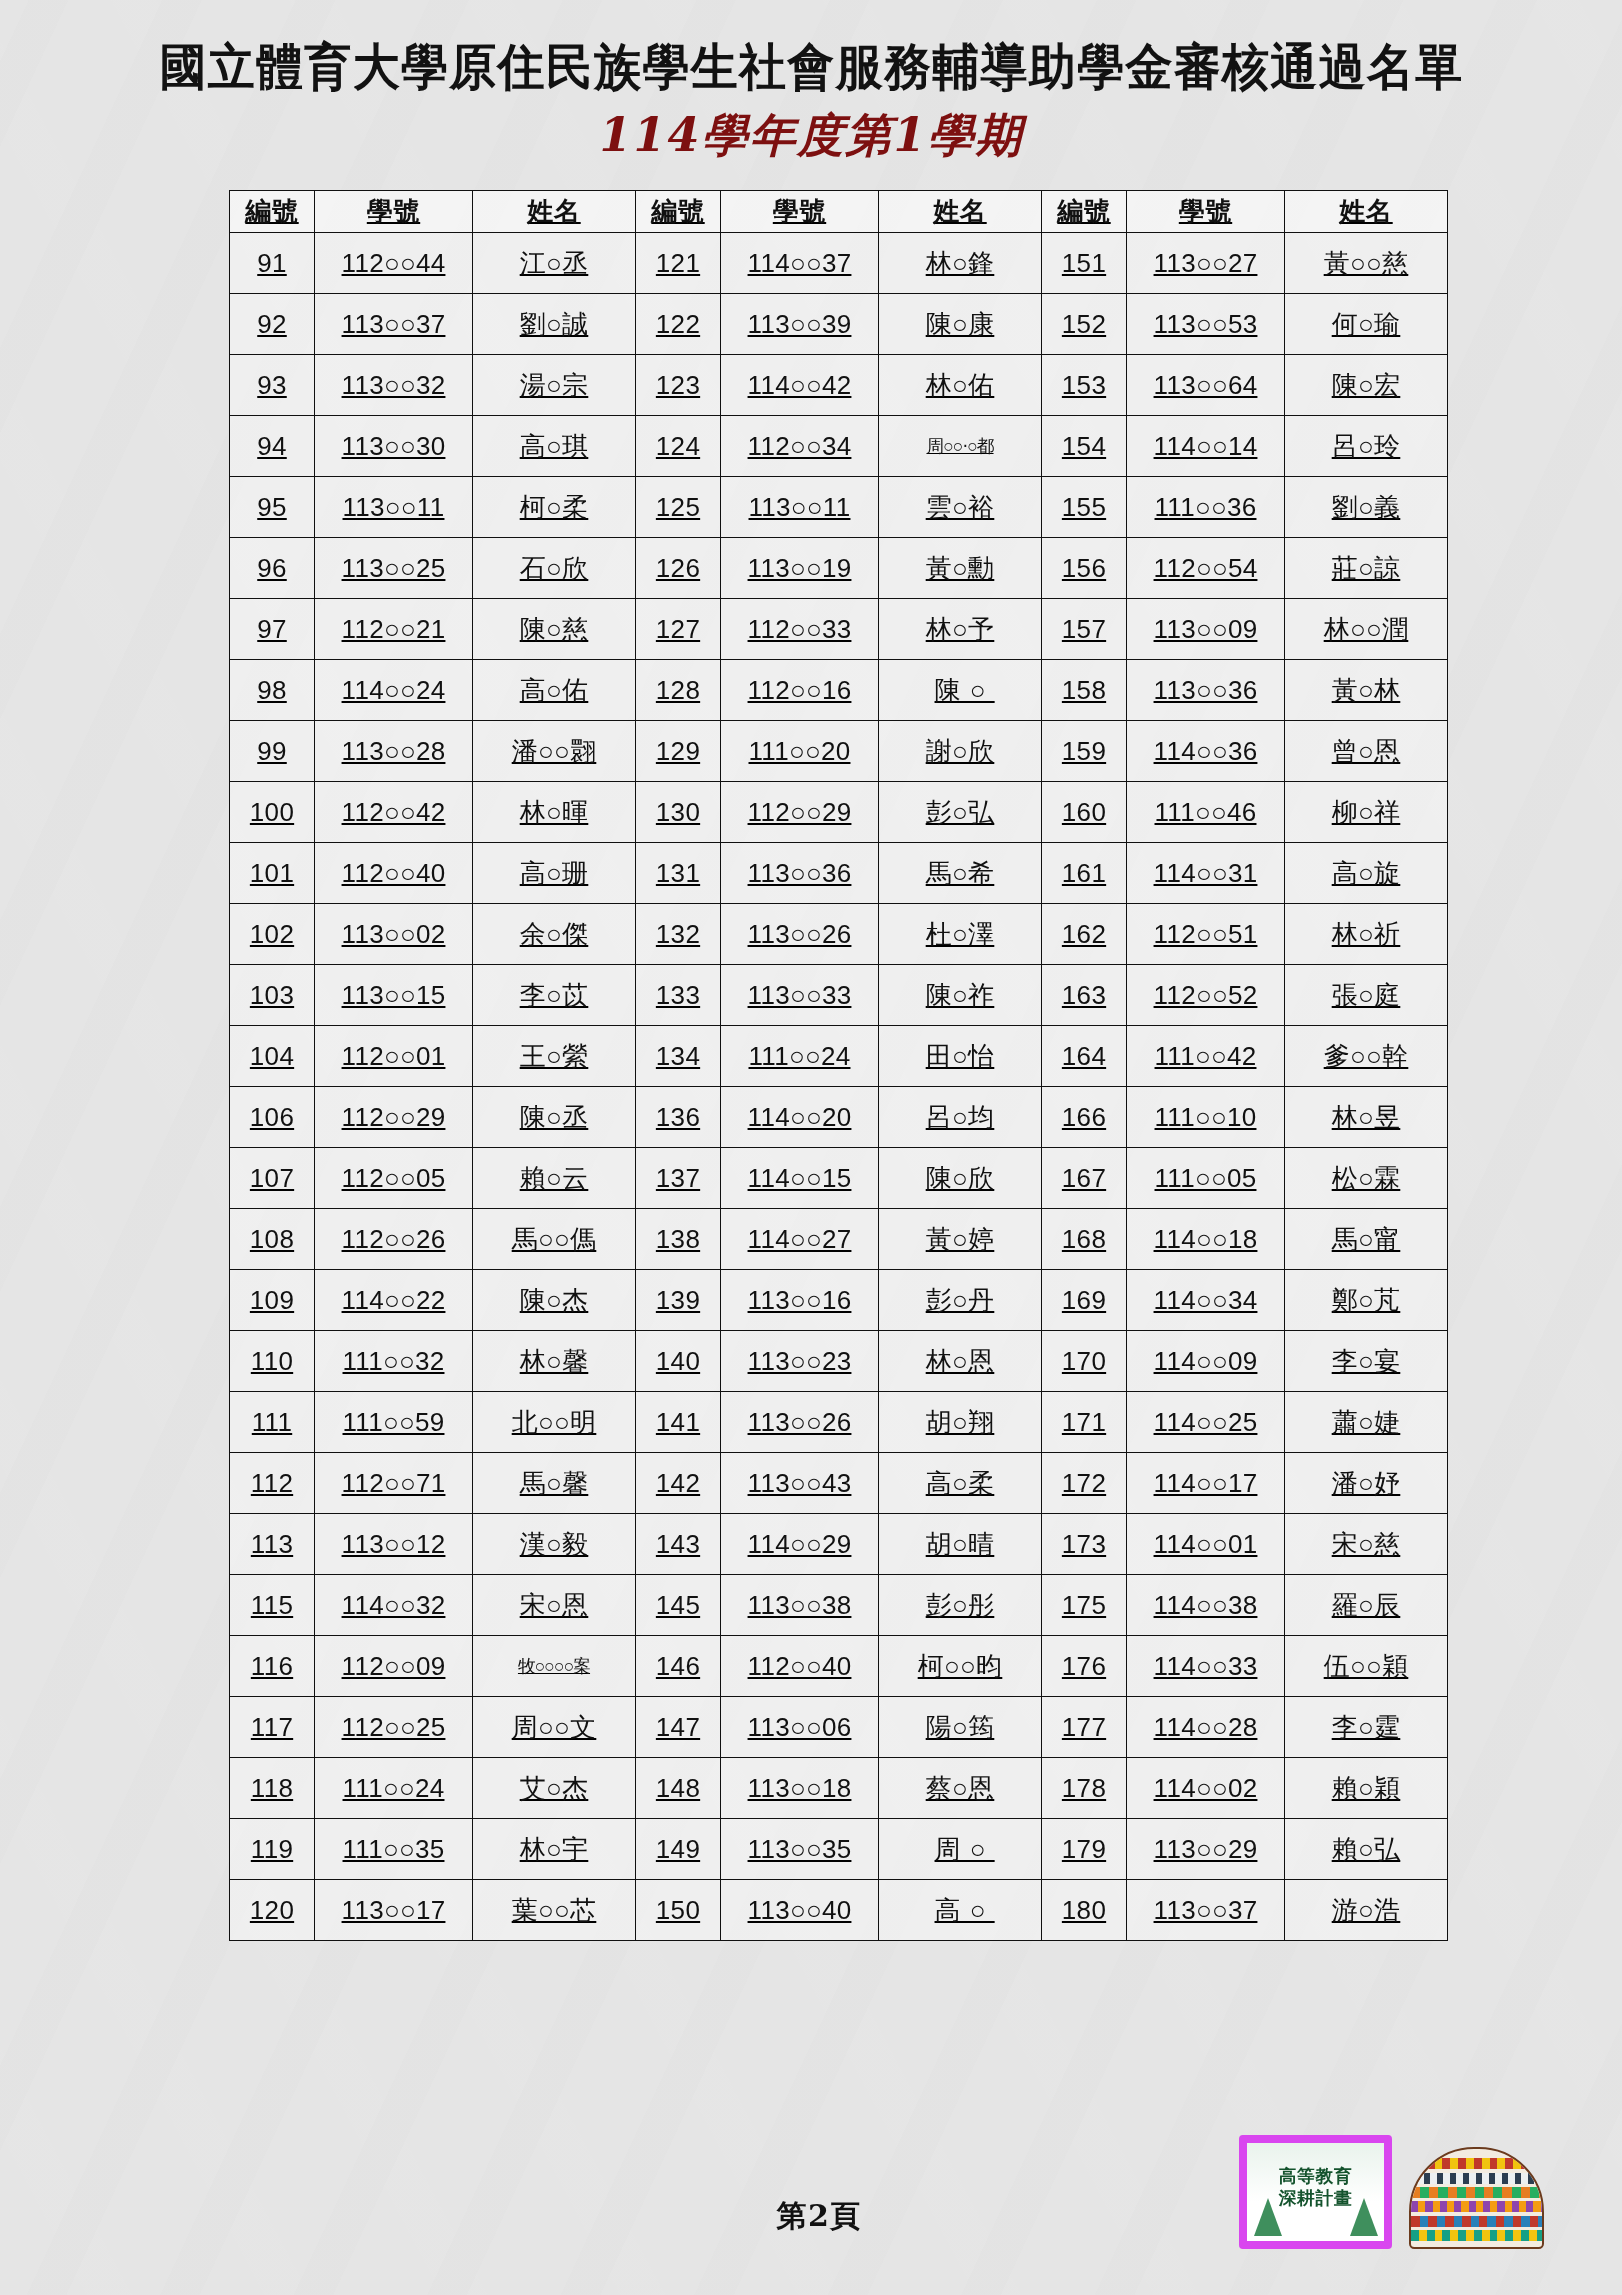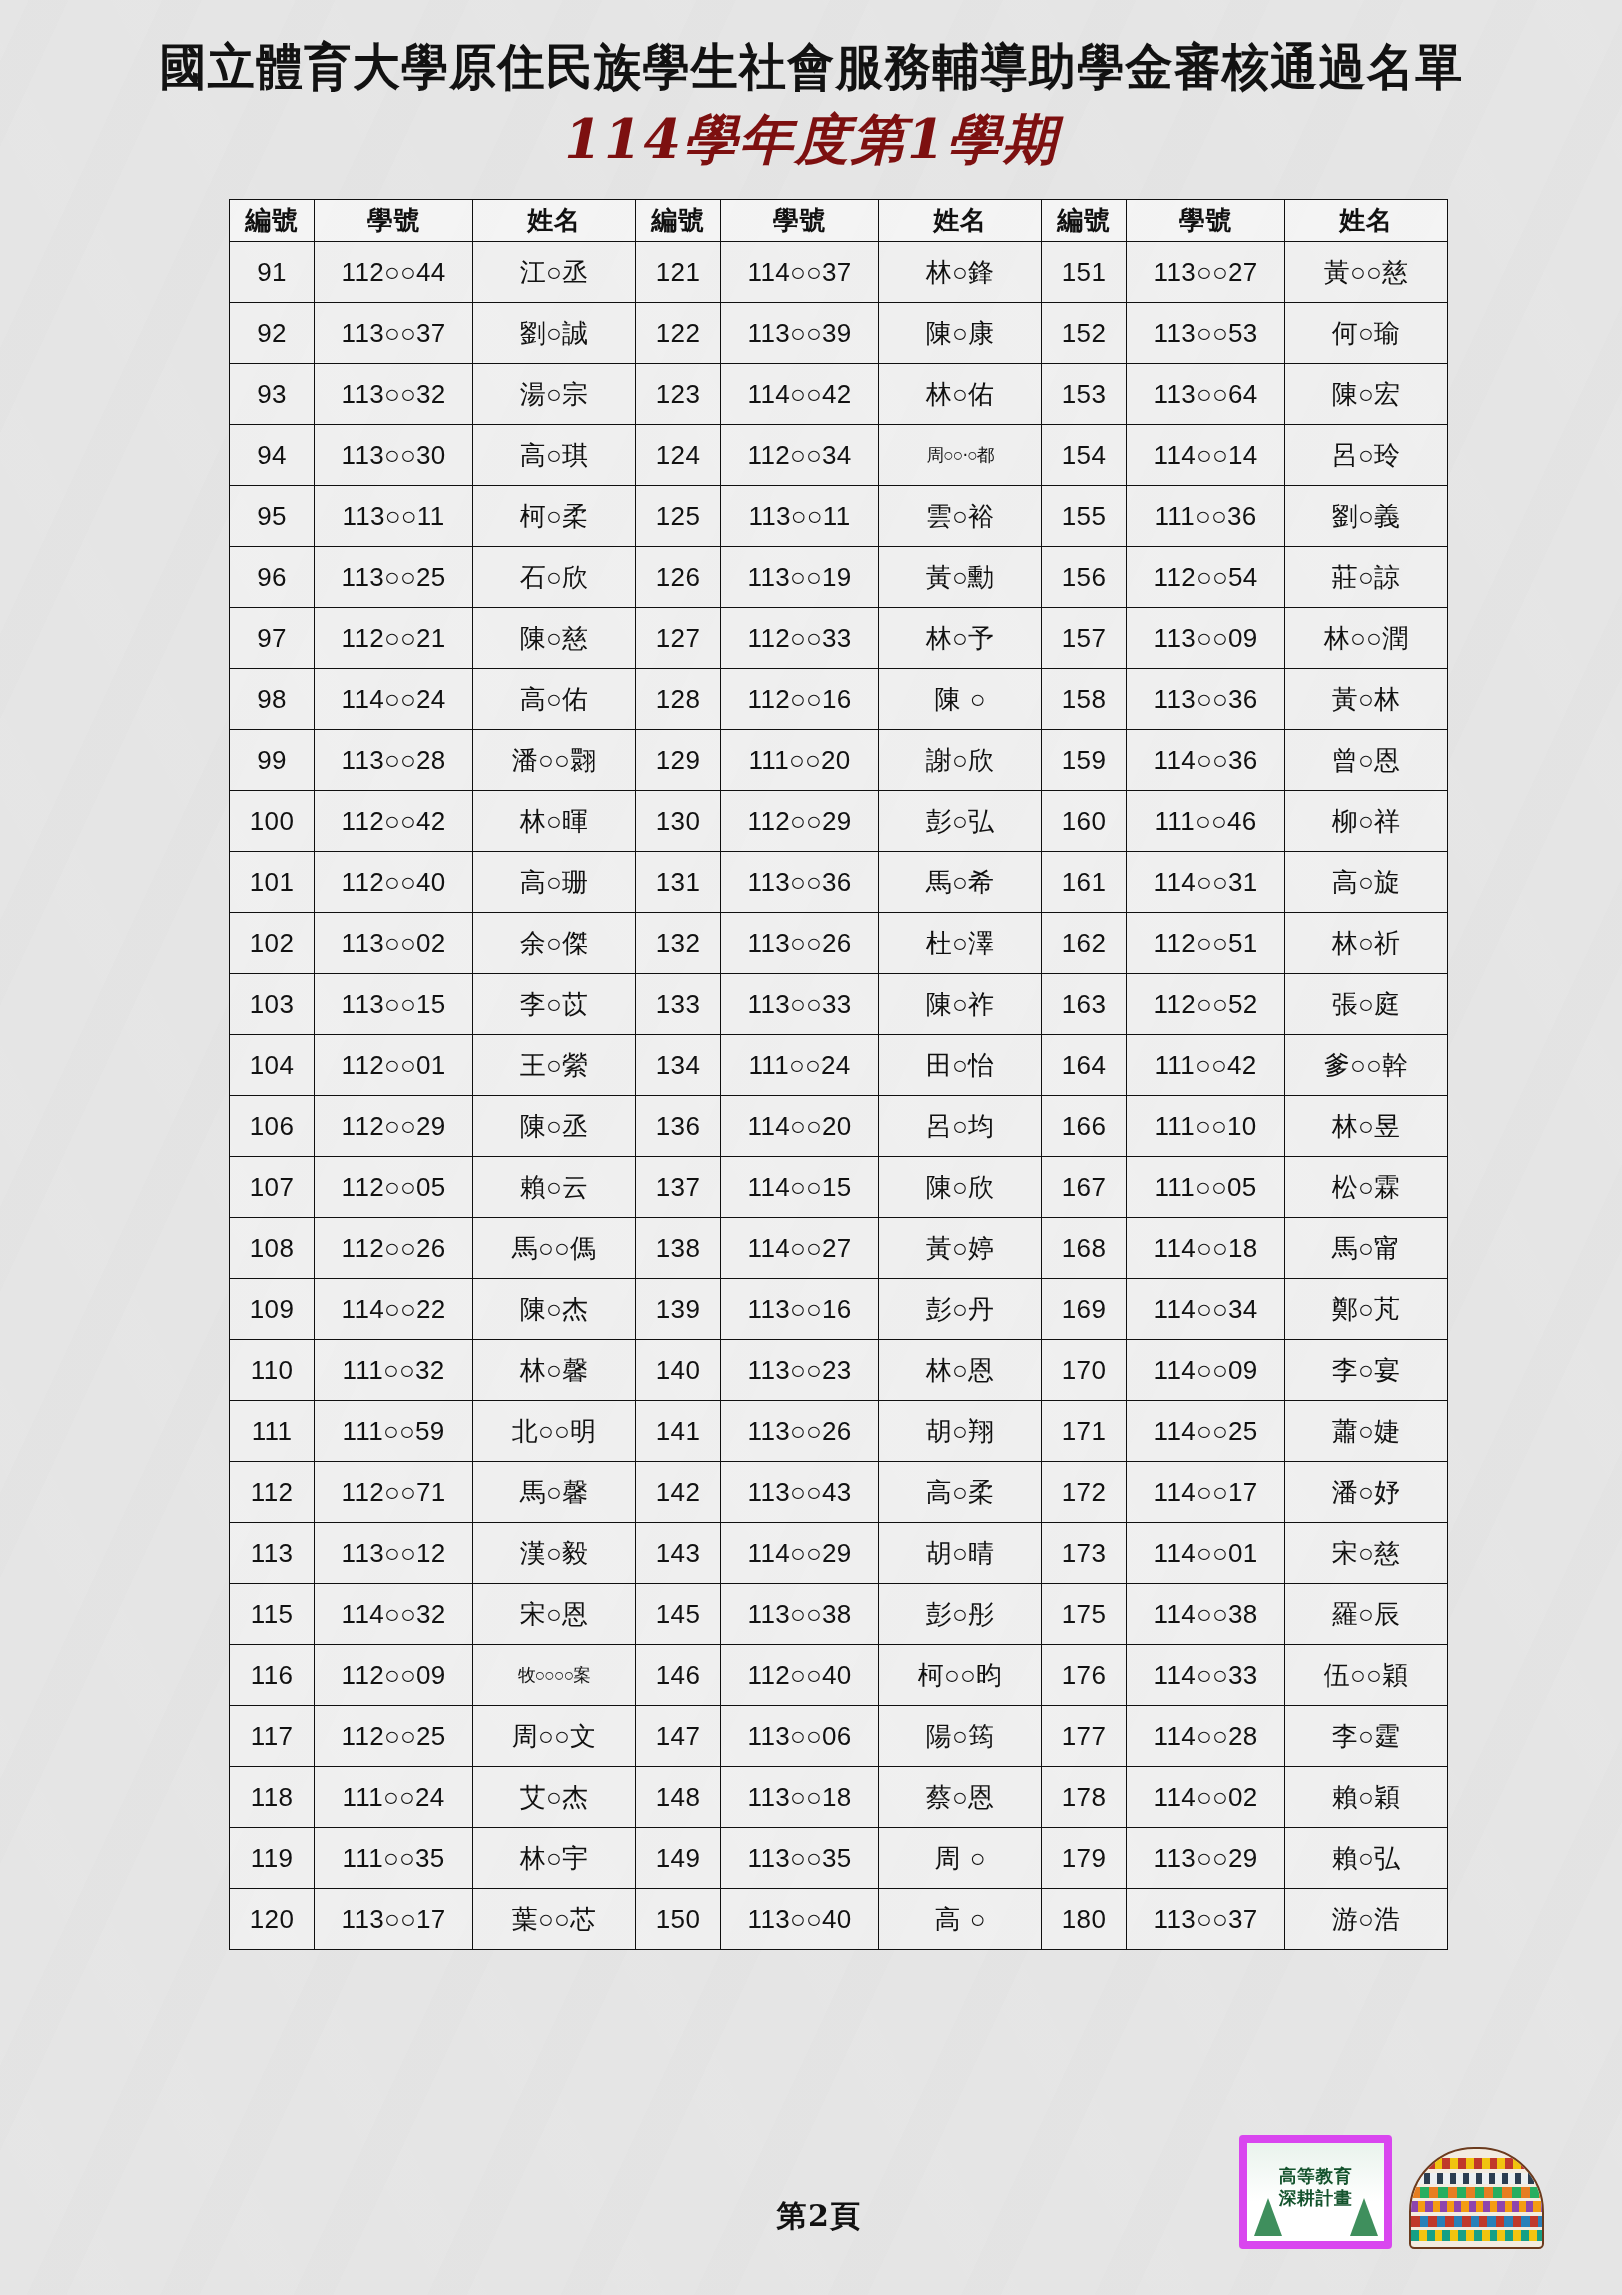--- a/index.html
+++ b/index.html
@@ -58,29 +58,30 @@
     color: #121212;
     line-height: 1.1;
     margin: 0;
     white-space: nowrap;
     transform: scaleY(1.06);
   }
   .doc-subtitle {
     font-family: "DejaVu Serif", "Liberation Serif", serif;
     font-weight: 700;
     font-style: italic;
-    font-size: 54px;
+    font-size: 46px;
     color: #7d1010;
     margin: 17px 0 0 0;
     letter-spacing: 2px;
     line-height: 1.1;
   }
   .table-wrap {
     margin: 30px auto 4px auto;
     width: 1165px;
+    text-decoration: underline;
   }
   table.roster {
     border-collapse: collapse;
     width: 100%;
     table-layout: fixed;
     background: rgba(255,255,255,0.40);
   }
   table.roster th,
   table.roster td {
     border: 1.3px solid #101010;

